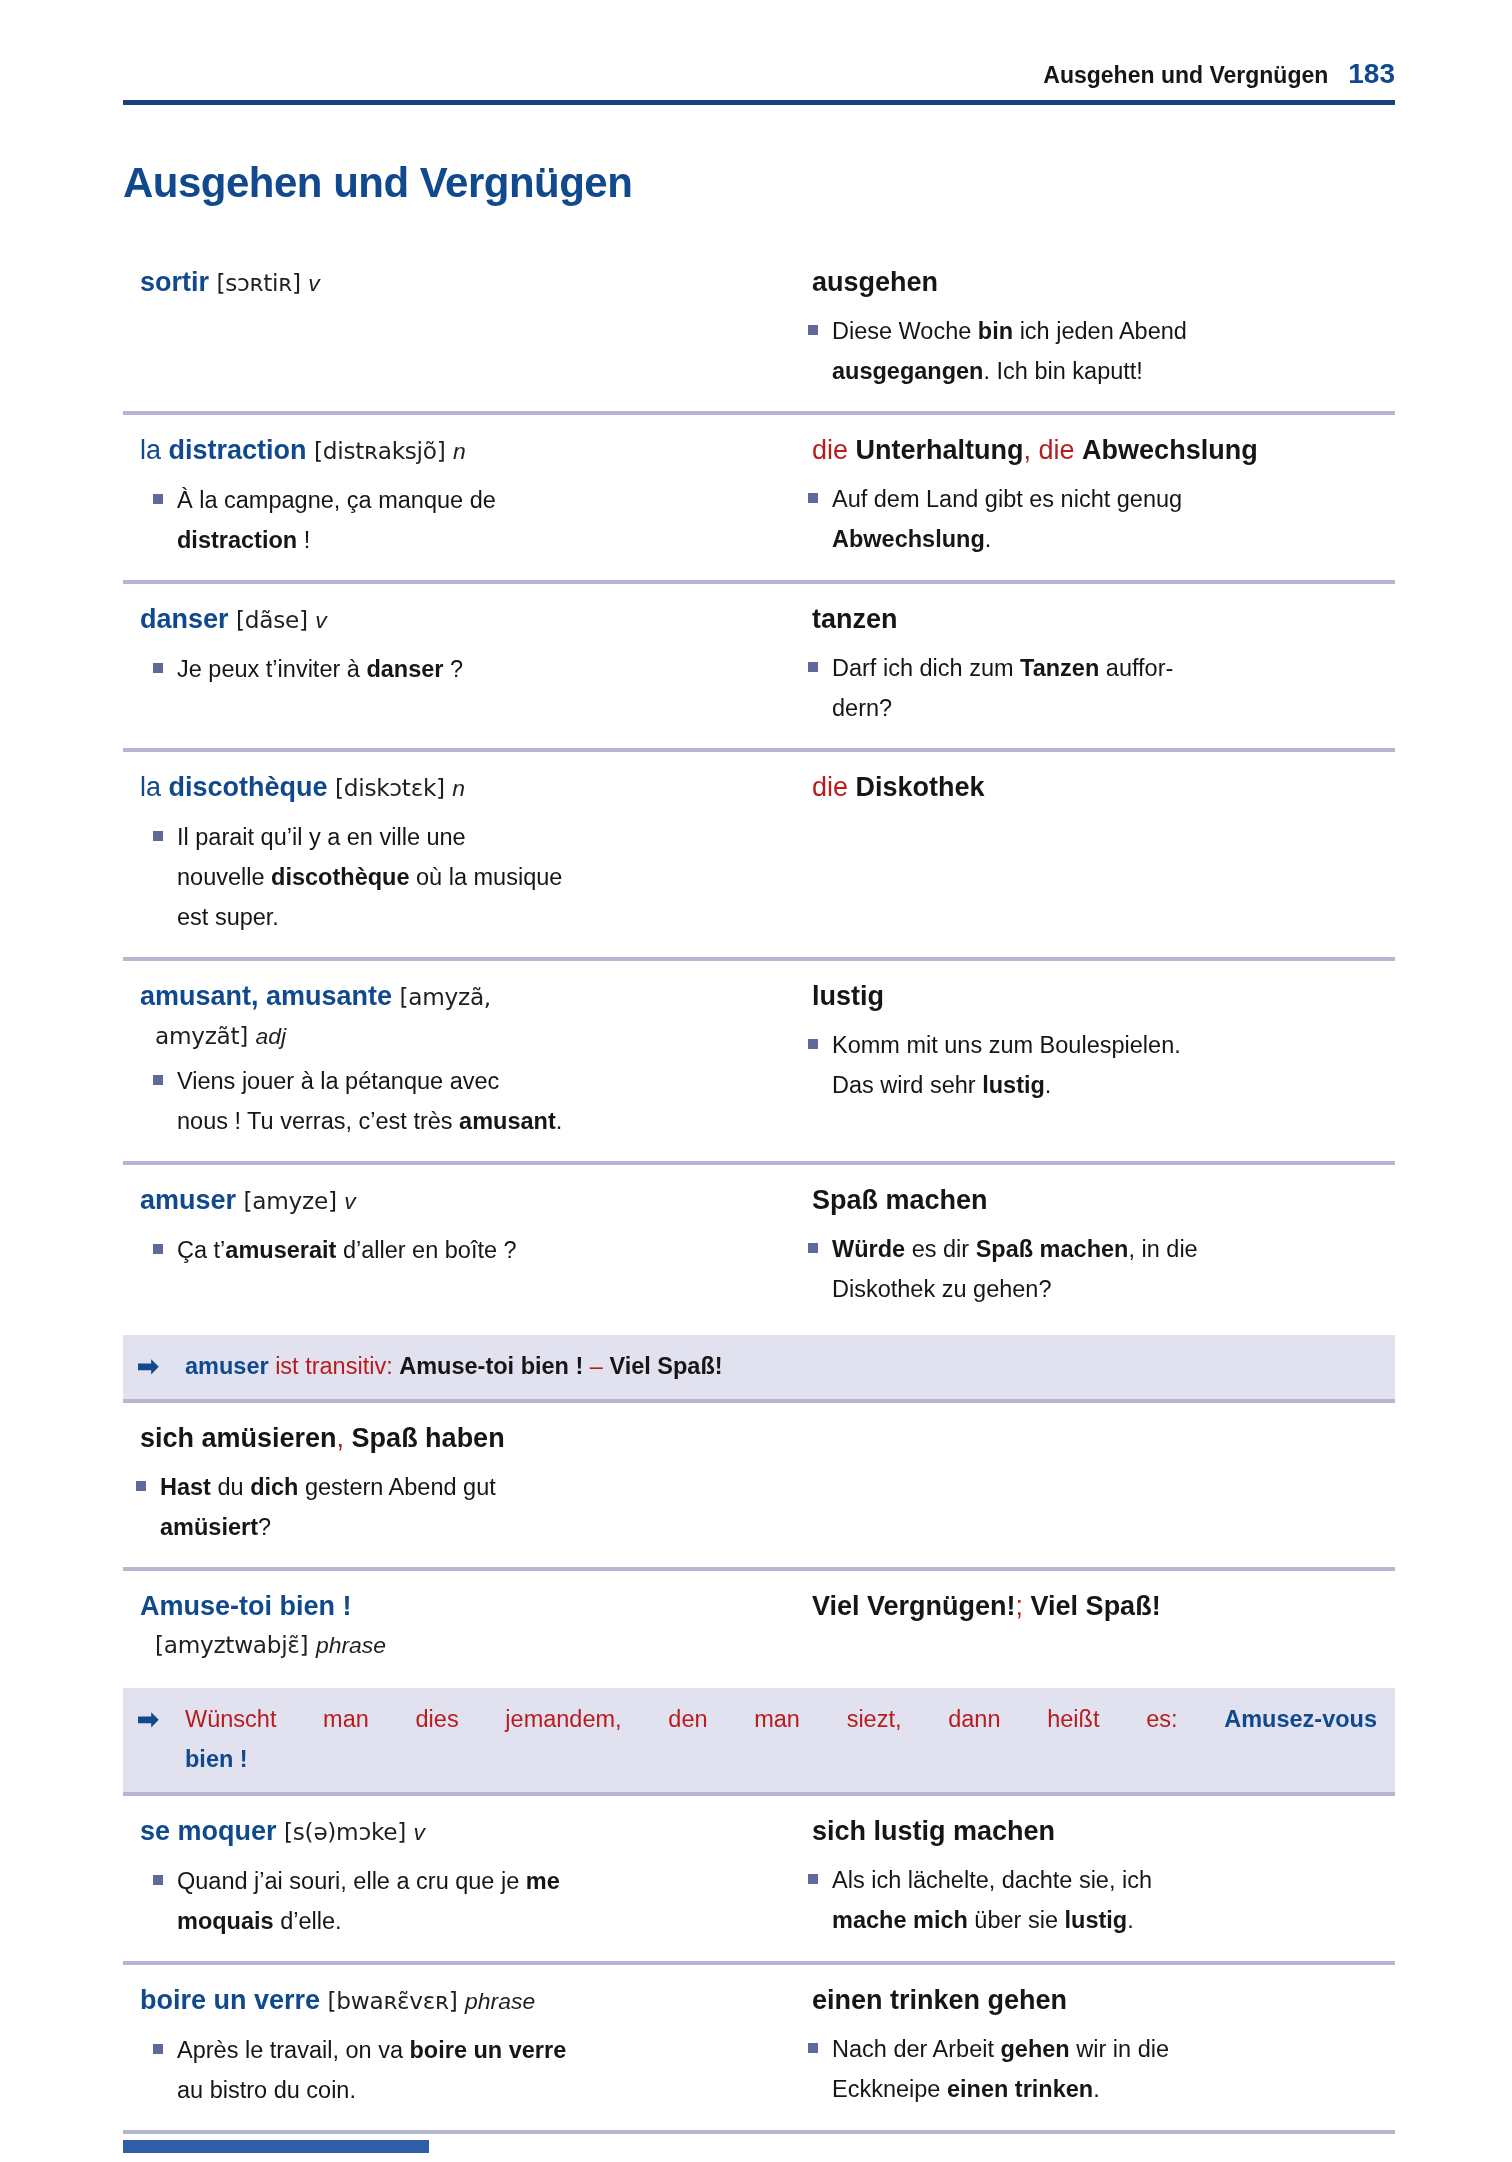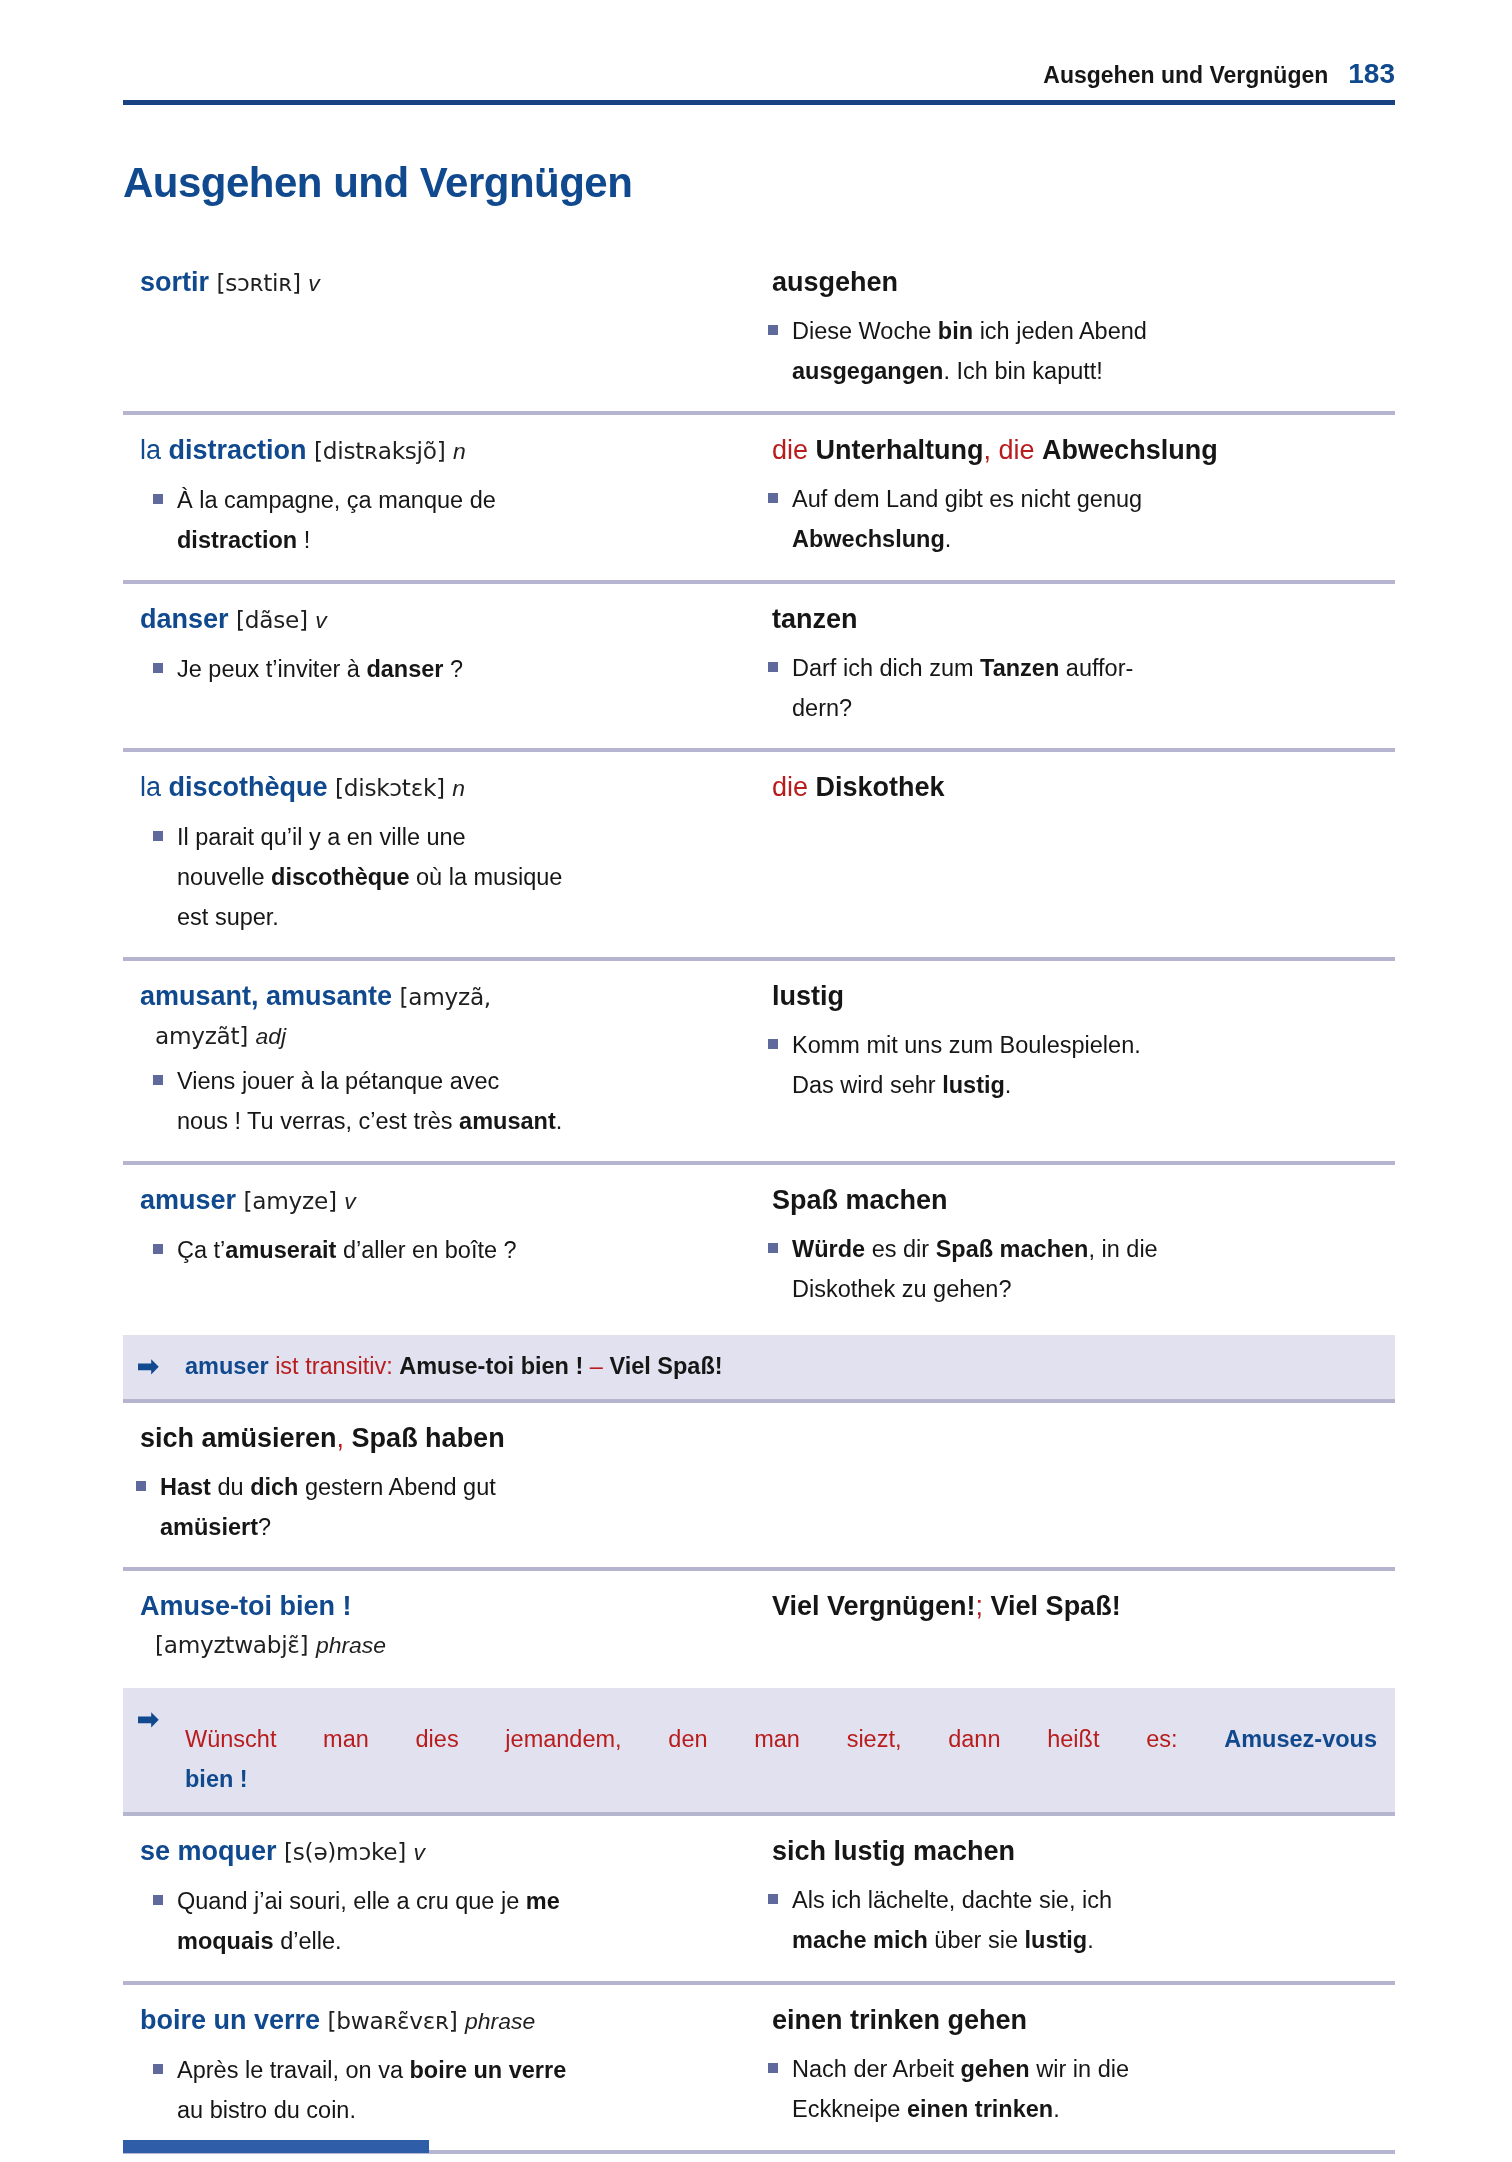--- a/index.html
+++ b/index.html
@@ -12,21 +12,21 @@
   .page { padding:58px 117px 0 123px; }
 
   .running-head { display:flex; justify-content:flex-end; align-items:baseline; gap:20px; }
   .running-title { font-size:23px; font-weight:700; color:#161616; }
   .page-num { font-size:28px; font-weight:700; color:var(--blue); }
   .top-rule { height:5px; background:var(--rule); margin-top:10px; }
 
   .page-title { margin-top:54px; font-size:42px; font-weight:700; color:var(--blue); letter-spacing:-0.5px; }
 
   .entries { margin-top:40px; }
-  .entry { display:grid; grid-template-columns:632px 600px; padding:14px 0 20px 0; }
+  .entry { display:grid; grid-template-columns:632px 600px; column-gap:40px; padding:14px 0 20px 0; }
   .entry.rule, .tip.rule { border-bottom:4px solid var(--div); }
   .fr { padding-left:17px; }
 
   .head { font-size:27px; line-height:42px; padding-left:15px; text-indent:-15px; font-weight:400; }
   .de .head { padding-left:0; text-indent:0;margin-left:17px; }
   .head-cont { font-size:27px; line-height:34px; padding-left:15px; }
 
   .seg-r  { font-weight:400; color:#b91c1c; }
   .seg-b  { font-weight:700; color:#161616; }
   .seg-art{ font-weight:400; color:var(--blue);text-align:right; }
@@ -34,21 +34,21 @@
   .seg-ph { font-family:"DejaVu Sans", sans-serif; font-weight:400; font-size:0.86em; color:#1f1f1f; letter-spacing:-0.3px; }
   .seg-pos{ font-style:italic; font-weight:400; font-size:0.85em; color:#1f1f1f; }
 
   .ex { font-size:23.5px; line-height:40px; margin-top:8px; position:relative; padding-left:37px; }
   .ex b { font-weight:700; }
   .bullet { position:absolute; left:13px; top:14px; width:10px; height:10px; background:var(--bullet); }
 
   .tip { background:var(--tipbg); display:flex; gap:14px; padding:11px 18px 13px 14px; margin-top:6px; font-size:23.5px; line-height:40px; }
   .tip .arrow { color:var(--blue); font-size:26px; line-height:40px; flex:0 0 34px; font-weight:700; }
   .tip .content { flex:1; }
-  .tip .line.just { text-align:justify; text-align-last:justify;margin-top:20px; }
+  .tip .line.just { text-align:justify; text-align-last:justify; }
   .tip .fr-b { font-weight:700; color:var(--blue); }
 
   .footer-bar { position:absolute; left:123px; bottom:9px; width:306px; height:13px; background:var(--footer); }
 </style>
 </head>
 <body style="--blue: #10498e; --rule: #1a4283; --div: #b5b5cf; --tipbg: #e1e1ef; --bullet: #5f699b; --footer: #2f5da8; --text: #161616;">
 
 <div class="page">
   <div class="running-head">
     <span class="running-title">Ausgehen und Vergnügen</span>

